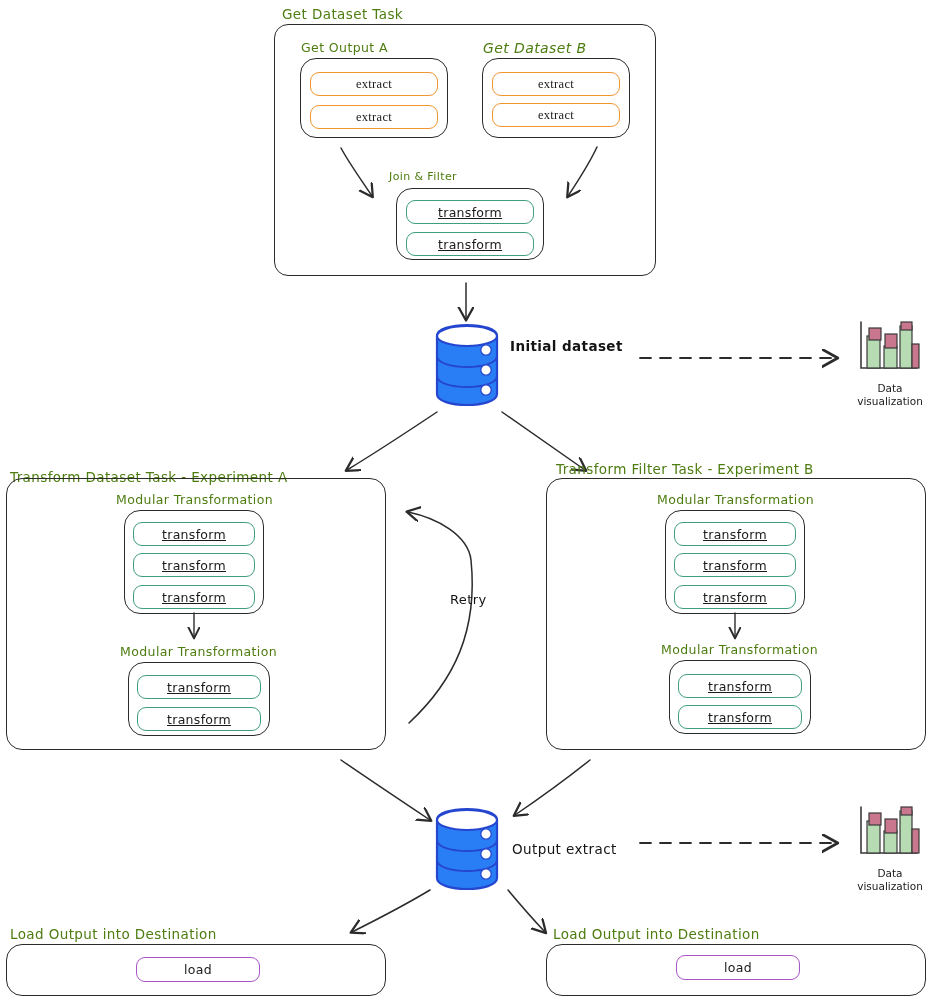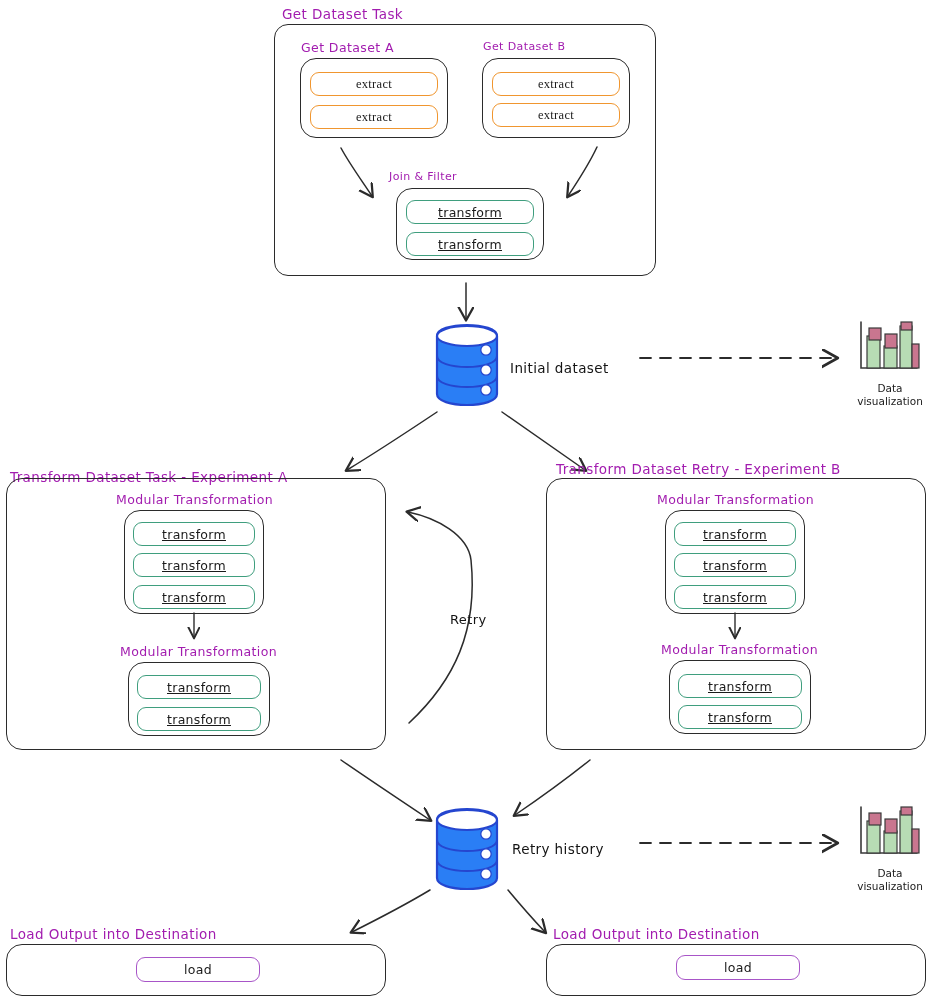--- a/index.html
+++ b/index.html
@@ -18,21 +18,21 @@
   #canvas {
     position: absolute;
     inset: 0;
     width: 934px;
     height: 1000px;
   }
   .lbl {
     position: absolute;
     font-size: 13.5px;
     letter-spacing: 0.4px;
-    color: #a21caf;
+    color: #4d7c0f;
     white-space: nowrap;
     font-family: "DejaVu Sans", sans-serif;
   }
   .grp {
     position: absolute;
     box-sizing: border-box;
     border: 1.6px solid #2b2b2b;
     border-radius: 14px;
     background: transparent;
   }
@@ -122,47 +122,47 @@
   <path d="M508,890 C518,902 530,916 545,932" fill="none" stroke="#2b2b2b" stroke-width="1.5" stroke-linecap="round" marker-end="url(#ah2)"></path>
 
   <path d="M640,358 L836,358" fill="none" stroke="#2b2b2b" stroke-width="1.8" stroke-linecap="round" stroke-dasharray="11 9" marker-end="url(#ah2)"></path>
 
   <path d="M640,843 L836,843" fill="none" stroke="#2b2b2b" stroke-width="1.8" stroke-linecap="round" stroke-dasharray="11 9" marker-end="url(#ah2)"></path>
 </svg>
 
 <div class="lbl" style="left:282px; top:6px;">Get Dataset Task</div>
 <div class="grp" style="left:274px; top:24px; width:382px; height:252px;"></div>
 
-<div class="lbl" style="left:301px; top:40px; font-size:12.5px;">Get Dataset A</div>
+<div class="lbl" style="left:301px; top:40px; font-size:12.5px;">Get Output A</div>
 <div class="grp" style="left:300px; top:58px; width:148px; height:80px; border-radius:16px;"></div>
 <div class="chip extract" style="left:310px; top:72px; width:128px; height:24px;">extract</div>
 <div class="chip extract" style="left:310px; top:105px; width:128px; height:24px;">extract</div>
 
-<div class="lbl" style="left:483px; top:40px; font-size:11px;">Get Dataset B</div>
+<div class="lbl" style="left:483px; top:40px; font-size:14px;font-style:italic;">Get Dataset B</div>
 <div class="grp" style="left:482px; top:58px; width:148px; height:80px; border-radius:16px;"></div>
 <div class="chip extract" style="left:492px; top:72px; width:128px; height:24px;">extract</div>
 <div class="chip extract" style="left:492px; top:103px; width:128px; height:24px;">extract</div>
 
 <div class="lbl" style="left:389px; top:170px; font-size:11px;">Join &amp; Filter</div>
 <div class="grp" style="left:396px; top:188px; width:148px; height:72px; border-radius:16px;"></div>
 <div class="chip transform" style="left:406px; top:200px; width:128px; height:24px;">transform</div>
 <div class="chip transform" style="left:406px; top:232px; width:128px; height:24px;">transform</div>
 
 <div class="db" style="left:431px; top:322px;">
   <svg width="72" height="88" viewBox="0 0 72 88">
     <path d="M6,14 C6,7 20,3 36,3 C52,3 66,7 66,14 L66,72 C66,79 52,83 36,83 C20,83 6,79 6,72 Z" fill="#2a7ef5" stroke="#2546cf" stroke-width="2.2"></path>
     <ellipse cx="36" cy="14" rx="30" ry="10" fill="#ffffff" stroke="#2546cf" stroke-width="2.2"></ellipse>
     <path d="M6,34 C6,41 20,45 36,45 C52,45 66,41 66,34" fill="none" stroke="#2546cf" stroke-width="2"></path>
     <path d="M6,54 C6,61 20,65 36,65 C52,65 66,61 66,54" fill="none" stroke="#2546cf" stroke-width="2"></path>
     <circle cx="55" cy="28" r="5.2" fill="#ffffff" stroke="#2546cf" stroke-width="1.3"></circle>
     <circle cx="55" cy="48" r="5.2" fill="#ffffff" stroke="#2546cf" stroke-width="1.3"></circle>
     <circle cx="55" cy="68" r="5.2" fill="#ffffff" stroke="#2546cf" stroke-width="1.3"></circle>
   </svg>
 </div>
-<div class="node-label" style="left:510px; top:360px;">Initial dataset</div>
+<div class="node-label" style="left:510px; top:338px;font-weight:bold;">Initial dataset</div>
 
 <div class="viz" style="left:855px; top:318px;">
   <svg width="66" height="58" viewBox="0 0 66 58">
     <path d="M6,4 L6,50 L62,50" fill="none" stroke="#3a3a3a" stroke-width="1.6" stroke-linecap="round"></path>
     <rect x="12" y="18" width="13" height="32" fill="#b7dcb4" stroke="#3a3a3a" stroke-width="1.2"></rect>
     <rect x="14" y="10" width="12" height="12" fill="#c9768f" stroke="#3a3a3a" stroke-width="1.2"></rect>
     <rect x="29" y="28" width="13" height="22" fill="#b7dcb4" stroke="#3a3a3a" stroke-width="1.2"></rect>
     <rect x="30" y="16" width="12" height="14" fill="#c9768f" stroke="#3a3a3a" stroke-width="1.2"></rect>
     <rect x="45" y="8" width="12" height="42" fill="#b7dcb4" stroke="#3a3a3a" stroke-width="1.2"></rect>
     <rect x="46" y="4" width="11" height="8" fill="#c9768f" stroke="#3a3a3a" stroke-width="1.2"></rect>
@@ -181,23 +181,23 @@
 <div class="grp" style="left:124px; top:510px; width:140px; height:104px; border-radius:16px;"></div>
 <div class="chip transform" style="left:133px; top:522px; width:122px; height:24px;">transform</div>
 <div class="chip transform" style="left:133px; top:553px; width:122px; height:24px;">transform</div>
 <div class="chip transform" style="left:133px; top:585px; width:122px; height:24px;">transform</div>
 
 <div class="lbl" style="left:120px; top:644px; font-size:12.5px;">Modular Transformation</div>
 <div class="grp" style="left:128px; top:662px; width:142px; height:74px; border-radius:16px;"></div>
 <div class="chip transform" style="left:137px; top:675px; width:124px; height:24px;">transform</div>
 <div class="chip transform" style="left:137px; top:707px; width:124px; height:24px;">transform</div>
 
-<div class="edge-label" style="left:450px; top:592px;margin-top:20px;">Retry</div>
-
-<div class="lbl" style="left:556px; top:461px;">Transform Dataset Retry - Experiment B</div>
+<div class="edge-label" style="left:450px; top:592px;">Retry</div>
+
+<div class="lbl" style="left:556px; top:461px;">Transform Filter Task - Experiment B</div>
 <div class="grp soft" style="left:546px; top:478px; width:380px; height:272px;"></div>
 
 <div class="lbl" style="left:657px; top:492px; font-size:12.5px;">Modular Transformation</div>
 <div class="grp" style="left:665px; top:510px; width:140px; height:104px; border-radius:16px;"></div>
 <div class="chip transform" style="left:674px; top:522px; width:122px; height:24px;">transform</div>
 <div class="chip transform" style="left:674px; top:553px; width:122px; height:24px;">transform</div>
 <div class="chip transform" style="left:674px; top:585px; width:122px; height:24px;">transform</div>
 
 <div class="lbl" style="left:661px; top:642px; font-size:12.5px;">Modular Transformation</div>
 <div class="grp" style="left:669px; top:660px; width:142px; height:74px; border-radius:16px;"></div>
@@ -208,21 +208,21 @@
   <svg width="72" height="88" viewBox="0 0 72 88">
     <path d="M6,14 C6,7 20,3 36,3 C52,3 66,7 66,14 L66,72 C66,79 52,83 36,83 C20,83 6,79 6,72 Z" fill="#2a7ef5" stroke="#2546cf" stroke-width="2.2"></path>
     <ellipse cx="36" cy="14" rx="30" ry="10" fill="#ffffff" stroke="#2546cf" stroke-width="2.2"></ellipse>
     <path d="M6,34 C6,41 20,45 36,45 C52,45 66,41 66,34" fill="none" stroke="#2546cf" stroke-width="2"></path>
     <path d="M6,54 C6,61 20,65 36,65 C52,65 66,61 66,54" fill="none" stroke="#2546cf" stroke-width="2"></path>
     <circle cx="55" cy="28" r="5.2" fill="#ffffff" stroke="#2546cf" stroke-width="1.3"></circle>
     <circle cx="55" cy="48" r="5.2" fill="#ffffff" stroke="#2546cf" stroke-width="1.3"></circle>
     <circle cx="55" cy="68" r="5.2" fill="#ffffff" stroke="#2546cf" stroke-width="1.3"></circle>
   </svg>
 </div>
-<div class="node-label" style="left:512px; top:841px;">Retry history</div>
+<div class="node-label" style="left:512px; top:841px;">Output extract</div>
 
 <div class="viz" style="left:855px; top:803px;">
   <svg width="66" height="58" viewBox="0 0 66 58">
     <path d="M6,4 L6,50 L62,50" fill="none" stroke="#3a3a3a" stroke-width="1.6" stroke-linecap="round"></path>
     <rect x="12" y="18" width="13" height="32" fill="#b7dcb4" stroke="#3a3a3a" stroke-width="1.2"></rect>
     <rect x="14" y="10" width="12" height="12" fill="#c9768f" stroke="#3a3a3a" stroke-width="1.2"></rect>
     <rect x="29" y="28" width="13" height="22" fill="#b7dcb4" stroke="#3a3a3a" stroke-width="1.2"></rect>
     <rect x="30" y="16" width="12" height="14" fill="#c9768f" stroke="#3a3a3a" stroke-width="1.2"></rect>
     <rect x="45" y="8" width="12" height="42" fill="#b7dcb4" stroke="#3a3a3a" stroke-width="1.2"></rect>
     <rect x="46" y="4" width="11" height="8" fill="#c9768f" stroke="#3a3a3a" stroke-width="1.2"></rect>

